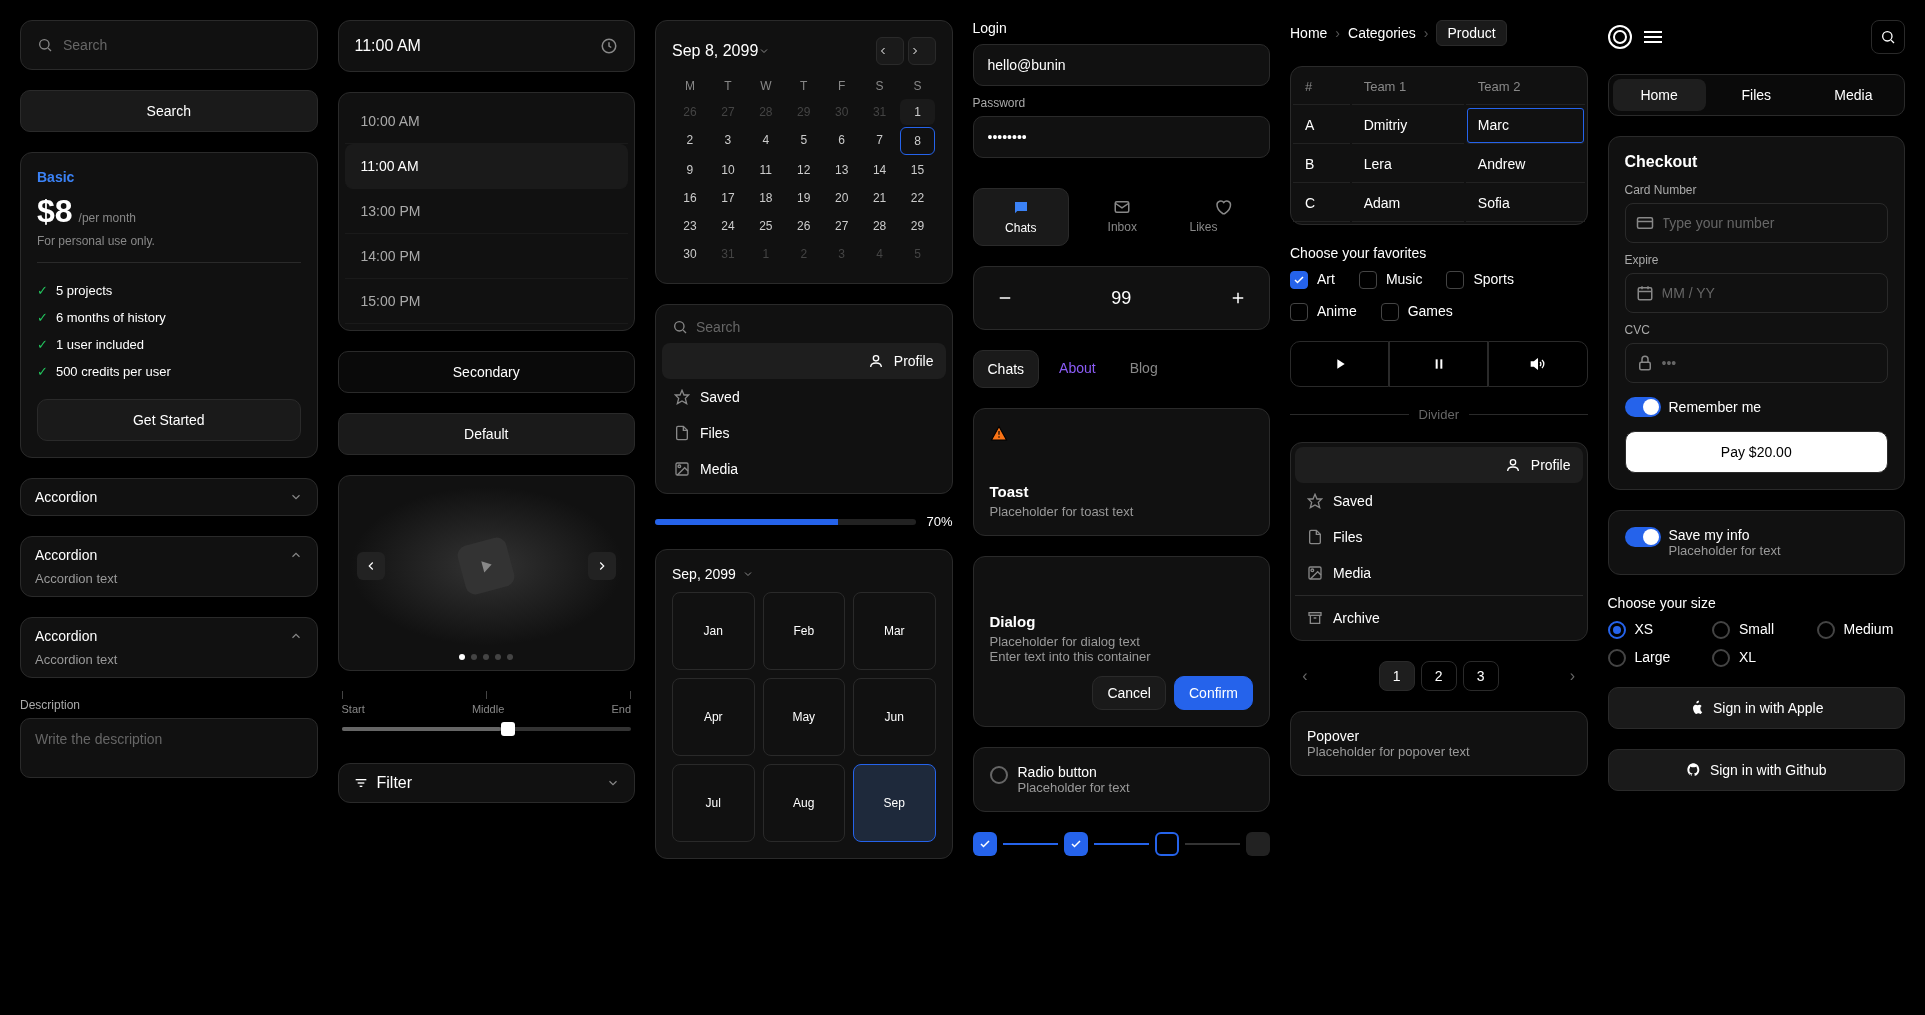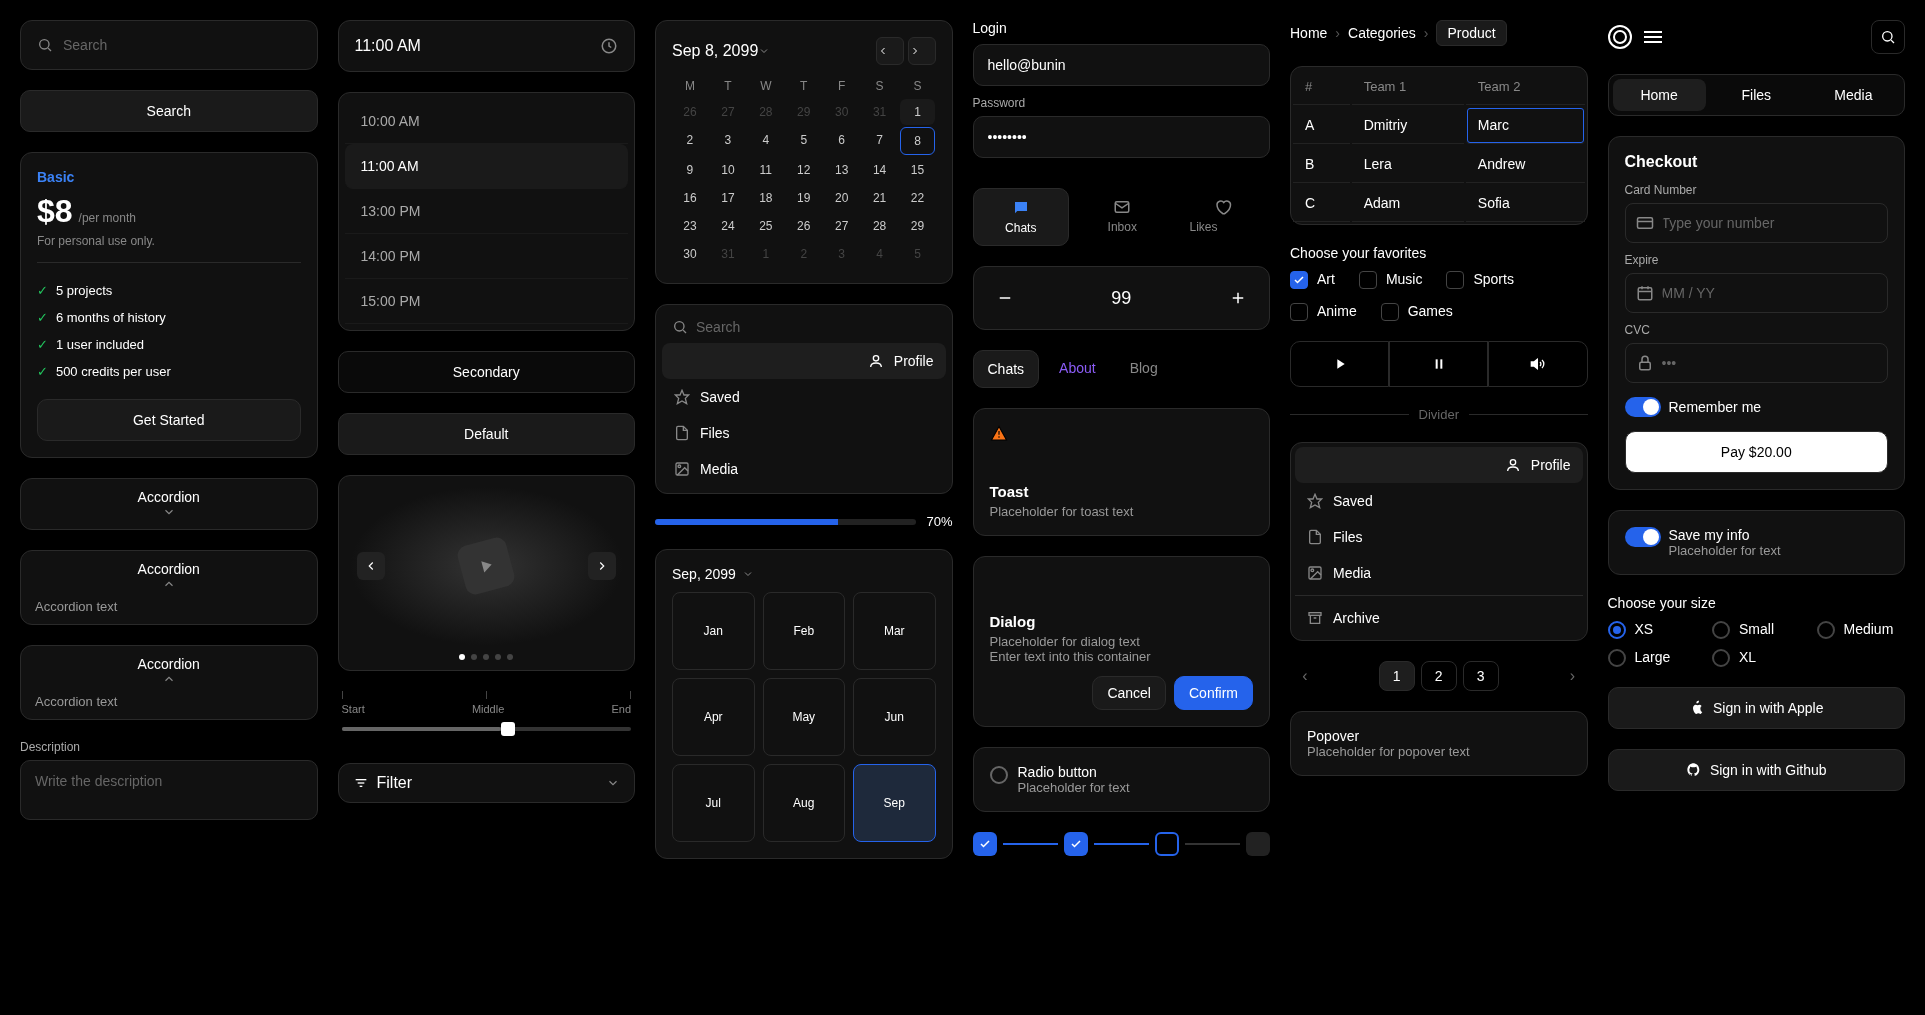--- a/index.html
+++ b/index.html
@@ -18,21 +18,21 @@
   
   .search-box { display: flex; align-items: center; gap: 10px; }
   .search-box .icon { color: #666; }
   
   .price-title { color: #3b82f6; font-weight: 600; font-size: 14px; }
   .price-amt { font-size: 32px; font-weight: 600; margin-top: 4px; }
   .price-sub { font-size: 12px; color: #888; }
   .feat { display: flex; align-items: center; gap: 8px; font-size: 13px; padding: 6px 0; }
   .check { color: #22c55e; }
   
-  .acc { display: flex; justify-content: space-between; align-items: center; font-size: 14px; flex-direction: column; }
+  .acc { display: flex; justify-content: space-between; align-items: center; font-size: 14px; }
   .acc-body { font-size: 13px; color: #999; margin-top: 8px; }
   
   .time-input { display: flex; align-items: center; justify-content: space-between; }
   
   .time-list .slot { padding: 14px 16px; font-size: 14px; color: #aaa; border-bottom: 1px solid #1a1a1a; }
   .time-list .slot.active { background: #1a1a1a; color: #fff; border-radius: 8px; }
   
   .carousel { background: radial-gradient(ellipse at center, #333 0%, #111 70%); height: 160px; border-radius: 10px; position: relative; display: flex; align-items: center; justify-content: center; }
   .play-big { width: 50px; height: 50px; background: #333; border-radius: 10px; display: flex; align-items: center; justify-content: center; transform: rotate(-15deg); }
   .nav-btn { position: absolute; top: 50%; transform: translateY(-50%); width: 28px; height: 28px; background: #222; border-radius: 6px; display: flex; align-items: center; justify-content: center; }

